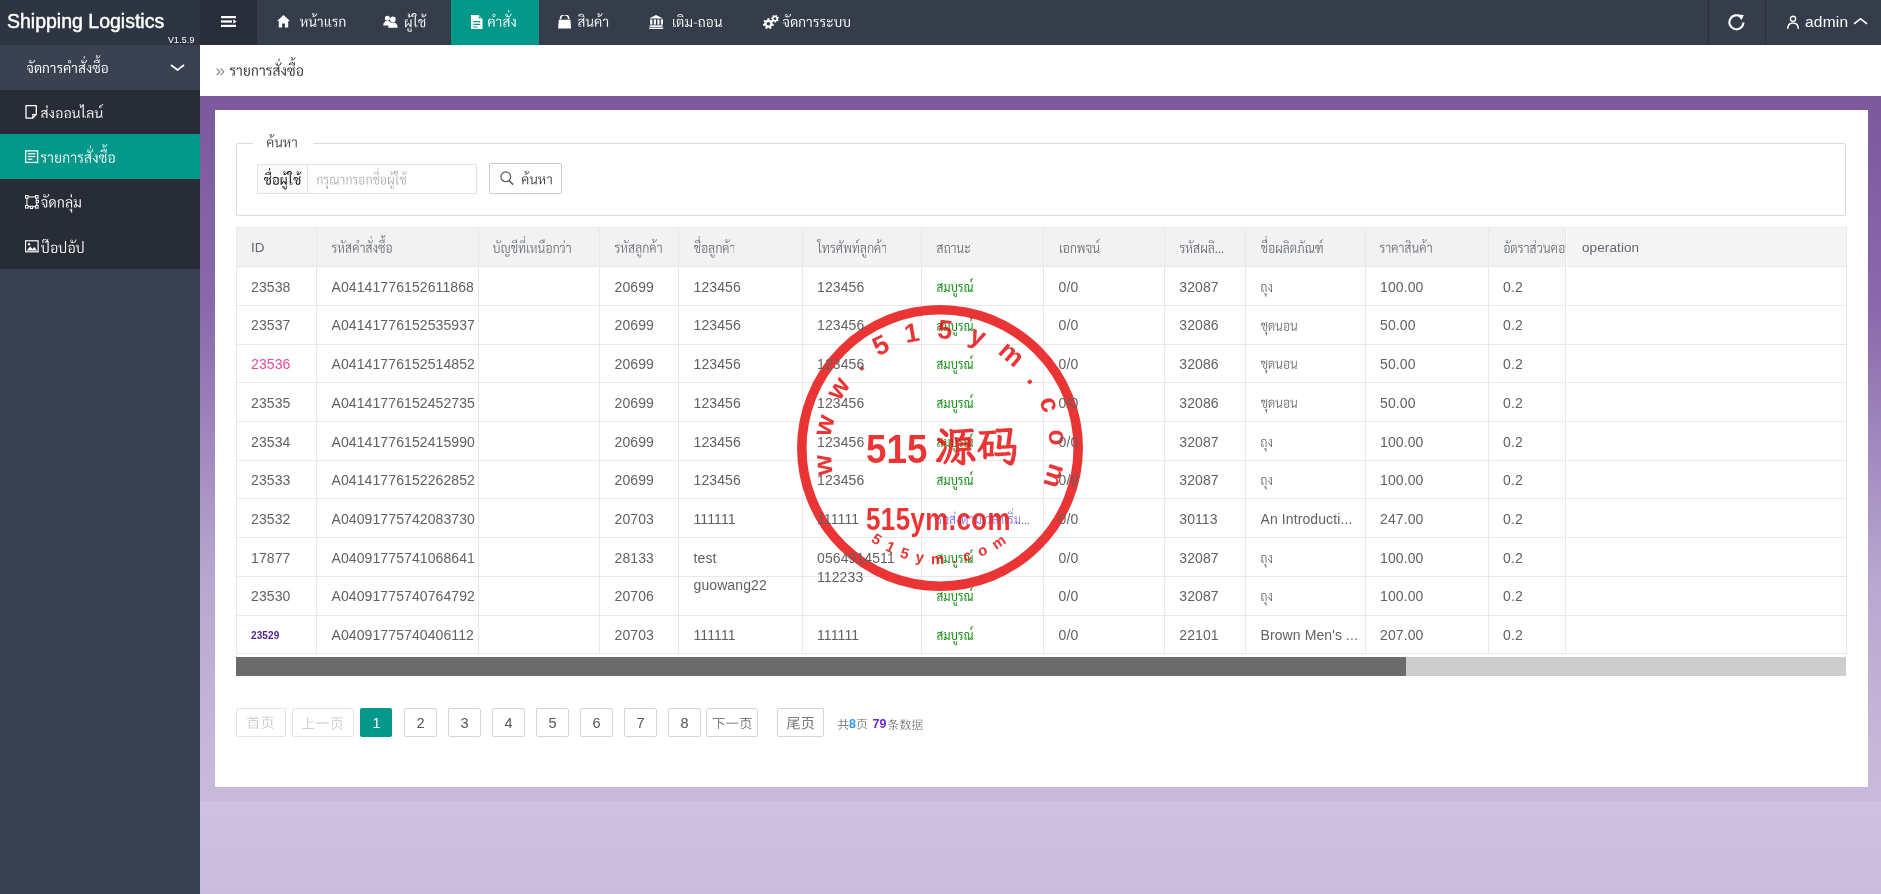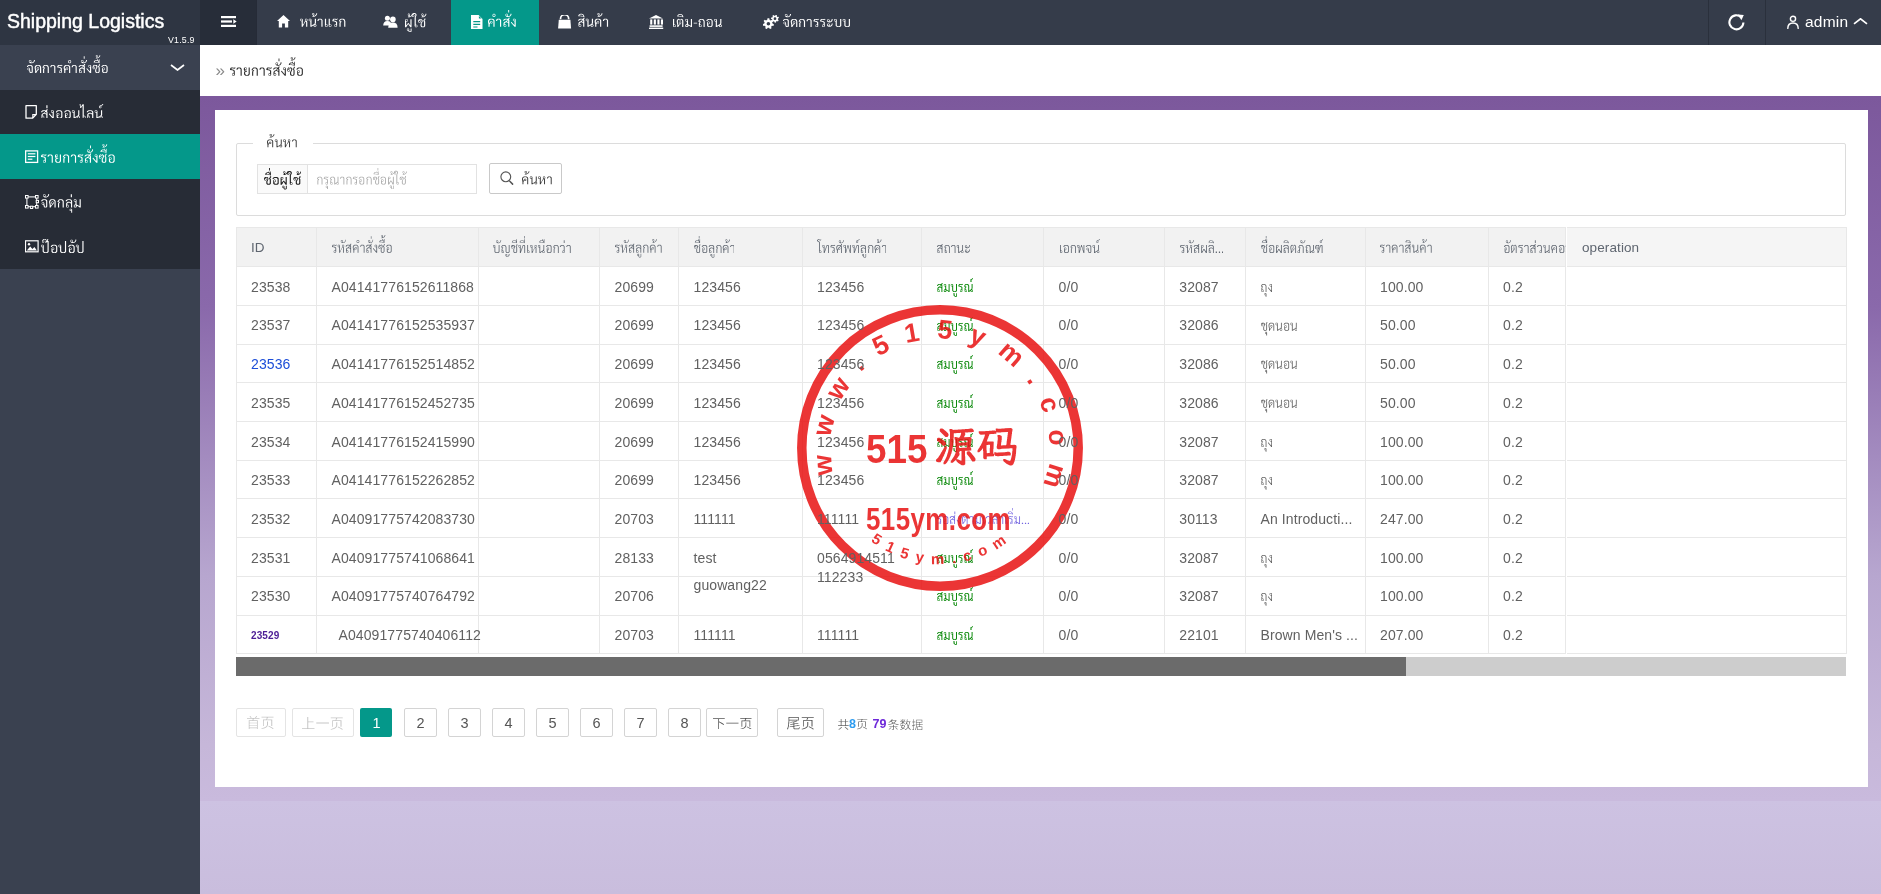--- a/index.html
+++ b/index.html
@@ -253,21 +253,21 @@
 <svg style="position:absolute;left:936.90px;top:316.51px;" width="36.60" height="19.25" viewBox="0.40 -14.25 36.60 19.25">
     <path d="M16.60 1.25L16.40 1.75L16.40 2.50L16.60 3.00L17.00 3.25L17.60 3.25L17.80 3.50L17.80 4.00L18.40 4.75L19.60 4.75L20.40 4.00L20.40 1.00L19.60 1.00L19.60 3.50L19.20 4.00L18.80 4.00L18.40 3.50L18.40 1.75L18.20 1.25L17.80 1.00L17.00 1.00ZM17.20 1.50L17.60 1.50L17.80 1.75L17.80 2.50L17.60 2.75L17.20 2.75L16.80 2.25L16.80 2.00ZM28.00 -7.25L27.60 -6.25L27.60 -5.50L28.40 -5.50L28.60 -5.25L28.60 -5.00L28.00 -4.25L28.00 -1.00L28.60 -0.25L29.80 -0.25L30.20 -0.50L30.40 -1.00L30.40 -2.00L30.00 -2.50L29.20 -2.75L29.00 -3.00L29.00 -4.25L30.00 -5.25L29.60 -5.75L29.20 -5.75L28.60 -6.25L28.60 -6.50L29.20 -7.25L29.60 -7.25L29.80 -7.50L30.60 -7.50L31.60 -6.50L31.60 -0.25L32.60 -0.25L33.80 -1.50L34.20 -0.50L34.60 -0.25L35.80 -0.25L36.40 -1.00L36.40 -2.00L35.60 -2.75L35.80 -3.75L36.00 -4.00L36.00 -8.25L35.00 -8.25L35.00 -3.75L34.20 -2.75L33.40 -2.25L32.80 -1.50L32.60 -1.75L32.60 -6.50L32.00 -7.75L31.20 -8.25L29.20 -8.25L28.40 -7.75ZM35.00 -2.25L35.40 -2.25L35.80 -1.75L35.80 -1.25L35.40 -0.75L35.00 -0.75L34.60 -1.25L34.60 -1.75ZM28.60 -1.50L29.00 -2.25L29.60 -2.25L30.00 -1.75L30.00 -1.25L29.60 -0.75L29.00 -0.75L28.60 -1.25ZM14.40 -8.00L14.20 -7.50L14.20 -6.50L14.60 -6.00L15.40 -5.75L15.60 -5.50L15.60 -1.75L15.80 -1.25L16.80 -0.25L19.20 -0.25L19.40 -0.50L19.80 -0.50L20.40 -1.50L20.40 -8.25L19.40 -8.25L19.40 -1.75L18.60 -1.00L17.40 -1.00L16.60 -1.75L16.60 -7.50L16.00 -8.25L14.80 -8.25ZM15.00 -7.75L15.60 -7.75L16.00 -7.25L15.60 -6.25L15.00 -6.25L14.60 -6.75L14.60 -7.25ZM7.40 -8.00L7.20 -7.50L7.20 -6.50L7.60 -6.00L8.40 -5.75L8.60 -5.50L8.60 -3.25L7.40 -2.50L7.20 -2.00L7.20 -1.00L7.80 -0.25L9.20 -0.25L9.80 -1.00L9.80 -1.50L10.00 -1.75L10.20 -1.50L11.00 -1.25L12.00 -0.25L13.00 -0.25L13.00 -8.25L12.00 -8.25L12.00 -1.75L11.80 -1.50L9.60 -3.00L9.60 -7.50L9.00 -8.25L7.80 -8.25ZM7.80 -1.75L8.20 -2.25L8.80 -2.25L9.20 -1.75L9.20 -1.50L8.80 -1.00L8.20 -1.00L7.80 -1.50ZM8.00 -7.75L8.60 -7.75L9.00 -7.25L9.00 -6.75L8.60 -6.25L8.00 -6.25L7.60 -6.75L7.60 -7.25ZM25.80 -8.50L25.40 -8.00L24.80 -8.00L24.60 -8.25L22.60 -8.25L21.80 -7.00L21.80 -5.75L22.80 -5.75L23.00 -5.50L23.60 -5.50L24.80 -4.75L24.80 -3.00L24.60 -2.75L24.00 -2.75L23.40 -2.00L23.40 -1.00L23.60 -0.50L24.00 -0.25L25.20 -0.25L25.80 -1.00L25.80 -5.00L24.80 -6.00L23.00 -6.50L22.80 -7.00L23.20 -7.50L24.00 -7.50L24.20 -7.25L25.00 -7.25L25.40 -7.00L26.40 -8.00L26.40 -8.25L26.00 -8.25ZM24.20 -2.25L24.80 -2.25L25.00 -2.00L25.20 -1.25L24.80 -0.75L24.20 -0.75L23.80 -1.25L23.80 -1.75ZM6.20 -9.25L5.00 -9.25L5.00 -8.75L4.60 -8.00L4.40 -8.25L2.00 -8.25L1.80 -8.00L1.40 -8.00L0.60 -7.00L0.40 -6.25L1.40 -6.25L1.40 -6.50L2.00 -7.25L2.40 -7.25L2.60 -7.50L3.80 -7.50L4.00 -7.25L4.00 -7.00L3.40 -6.25L3.20 -6.25L2.60 -5.50L2.20 -5.50L1.40 -5.00L0.80 -4.00L0.80 -1.00L1.40 -0.25L2.60 -0.25L3.00 -0.50L3.20 -1.00L3.20 -2.00L2.60 -2.75L2.00 -2.75L1.80 -3.00L1.80 -3.75L2.40 -4.50L2.80 -4.50L3.00 -4.75L4.20 -4.50L4.80 -3.75L4.80 -0.25L5.80 -0.25L5.80 -6.75L5.40 -7.75L5.80 -8.25ZM1.80 -2.25L2.40 -2.25L2.80 -1.75L2.80 -1.25L2.40 -0.75L1.80 -0.75L1.40 -1.25L1.40 -1.75ZM4.60 -6.75L4.80 -6.50L4.80 -5.25L4.40 -5.00L3.60 -5.75ZM36.80 -14.25L36.00 -14.25L35.80 -13.75L33.80 -12.75L33.40 -12.00L33.40 -11.00L34.00 -10.25L34.80 -10.25L35.40 -11.00L35.40 -12.00L35.00 -12.50L36.40 -13.25L36.80 -13.75ZM33.80 -11.75L34.00 -12.00L34.80 -12.00L35.00 -11.75L35.00 -11.25L34.60 -10.75L34.20 -10.75L33.80 -11.25Z" fill="#0c8a0c" fill-rule="evenodd"></path>
   </svg>
 <span style="position:absolute;left:1058.50px;top:315.41px;font-size:14px;line-height:21px;color:#616161;font-weight:400;letter-spacing:0.1px;white-space:pre;">0/0</span>
 <span style="position:absolute;left:1179.25px;top:315.41px;font-size:14px;line-height:21px;color:#616161;font-weight:400;letter-spacing:0.1px;white-space:pre;">32086</span>
 <svg style="position:absolute;left:1260.71px;top:321.76px;" width="36.33" height="13.75" viewBox="0.21 -9.00 36.33 13.75">
     <path d="M4.83 0.75L4.20 1.50L4.20 2.25L4.62 3.00L5.25 3.00L5.46 3.25L5.46 4.50L6.30 4.50L6.30 1.50L5.67 0.75ZM5.04 1.25L5.25 1.25L5.67 2.00L5.25 2.50L4.83 2.50L4.62 2.25L4.62 1.75ZM30.03 -8.25L29.61 -7.50L29.61 -6.50L30.24 -5.75L30.87 -5.75L31.08 -5.50L31.08 -0.25L32.13 -0.25L33.39 -1.50L33.81 -1.50L34.44 -0.25L35.70 -0.25L36.12 -0.50L36.33 -1.00L36.33 -2.00L35.70 -2.75L35.70 -3.25L35.91 -3.50L35.91 -8.25L35.07 -8.25L35.07 -3.75L34.86 -3.25L34.44 -2.75L32.55 -1.75L32.13 -1.25L31.92 -1.50L31.92 -7.50L31.71 -8.00L31.29 -8.25ZM34.86 -2.25L35.49 -2.25L35.91 -1.75L35.91 -1.25L35.49 -0.75L34.86 -0.75L34.44 -1.25L34.44 -1.75ZM30.45 -7.75L31.08 -7.75L31.29 -7.50L31.29 -6.75L30.87 -6.25L30.45 -6.25L30.03 -6.75L30.03 -7.25ZM23.31 -7.50L23.31 -7.25L22.89 -6.75L22.89 -6.25L23.73 -6.25L23.73 -6.50L24.78 -7.50L26.67 -7.50L27.51 -6.50L27.51 -1.75L26.88 -1.00L24.99 -1.00L24.36 -1.75L24.36 -2.75L24.57 -3.00L25.20 -3.00L25.83 -3.75L25.83 -5.00L25.20 -5.75L24.36 -5.75L23.94 -5.50L23.52 -4.75L23.52 -1.50L23.73 -1.00L24.57 -0.25L27.09 -0.25L27.30 -0.50L27.72 -0.50L28.35 -1.50L28.35 -6.75L28.14 -7.25L27.72 -7.75L26.88 -8.25L24.36 -8.25ZM24.57 -5.25L24.99 -5.25L25.41 -4.75L25.41 -4.00L24.99 -3.50L24.57 -3.50L24.15 -4.00L24.15 -4.75ZM15.12 -8.25L14.70 -7.50L14.70 -6.50L15.33 -5.75L15.96 -5.75L16.17 -5.50L16.17 -0.25L17.22 -0.25L18.48 -1.50L18.90 -1.50L19.53 -0.25L20.79 -0.25L21.21 -0.50L21.42 -1.00L21.42 -2.00L20.79 -2.75L20.79 -3.25L21.00 -3.50L21.00 -8.25L20.16 -8.25L20.16 -3.75L19.95 -3.25L19.53 -2.75L17.64 -1.75L17.22 -1.25L17.01 -1.50L17.01 -7.50L16.80 -8.00L16.38 -8.25ZM19.95 -2.25L20.58 -2.25L21.00 -1.75L21.00 -1.25L20.58 -0.75L19.95 -0.75L19.53 -1.25L19.53 -1.75ZM15.54 -7.75L16.17 -7.75L16.38 -7.50L16.38 -6.75L15.96 -6.25L15.54 -6.25L15.12 -6.75L15.12 -7.25ZM8.61 -7.75L8.19 -7.25L7.77 -6.25L7.77 -4.50L7.98 -4.25L7.98 -3.25L8.19 -3.00L8.19 -0.25L9.03 -0.25L9.66 -1.75L11.34 -3.75L11.55 -4.25L11.55 -5.25L11.34 -5.75L10.92 -6.00L10.29 -6.00L9.87 -5.75L9.66 -5.25L9.66 -4.25L10.50 -3.50L9.24 -2.00L9.03 -2.25L9.03 -3.25L8.82 -3.50L8.82 -4.25L8.61 -4.50L8.61 -6.25L9.66 -7.50L11.55 -7.50L11.97 -7.25L12.60 -6.25L12.60 -0.25L13.44 -0.25L13.44 -6.25L13.23 -6.50L13.23 -7.00L12.39 -8.00L11.97 -8.00L11.76 -8.25L9.45 -8.25ZM10.50 -5.50L10.71 -5.50L11.13 -5.00L11.13 -4.50L10.71 -4.00L10.50 -4.00L10.08 -4.50L10.08 -5.00ZM6.51 -9.00L5.88 -9.00L5.67 -8.75L5.67 -8.00L4.83 -7.00L4.83 -6.50L5.46 -5.75L5.46 -1.50L5.04 -1.00L3.78 -1.00L3.36 -1.50L3.36 -4.25L4.20 -6.00L4.20 -7.00L3.99 -7.50L3.15 -8.25L1.26 -8.25L0.84 -8.00L0.21 -7.00L0.21 -5.75L0.42 -5.25L1.05 -4.75L1.89 -4.75L2.52 -5.50L2.52 -6.50L1.89 -7.25L2.10 -7.50L2.73 -7.50L3.36 -6.75L3.36 -5.75L2.52 -4.00L2.52 -1.25L3.36 -0.25L5.46 -0.25L6.30 -1.50L6.30 -5.75L5.67 -6.75L6.51 -8.00ZM1.05 -6.75L1.68 -6.75L2.10 -6.25L2.10 -5.75L1.68 -5.25L1.05 -5.25L0.63 -5.75L0.63 -6.25Z" fill="#616161" fill-rule="evenodd"></path>
   </svg>
 <span style="position:absolute;left:1380.00px;top:315.41px;font-size:14px;line-height:21px;color:#616161;font-weight:400;letter-spacing:0.1px;white-space:pre;">50.00</span>
 <span style="position:absolute;left:1503.00px;top:315.41px;font-size:14px;line-height:21px;color:#616161;font-weight:400;letter-spacing:0.1px;white-space:pre;">0.2</span>
-<span style="position:absolute;left:251.00px;top:354.12px;font-size:14px;line-height:21px;color:#1d4ed8;font-weight:400;letter-spacing:0.1px;white-space:pre;">23536</span>
+<span style="position:absolute;left:251.00px;top:354.12px;font-size:14px;line-height:21px;color:#ec4899;font-weight:400;letter-spacing:0.1px;white-space:pre;">23536</span>
 <span style="position:absolute;left:331.50px;top:354.12px;font-size:14px;line-height:21px;color:#616161;font-weight:400;letter-spacing:0.1px;white-space:pre;">A04141776152514852</span>
 <span style="position:absolute;left:614.50px;top:354.12px;font-size:14px;line-height:21px;color:#616161;font-weight:400;letter-spacing:0.1px;white-space:pre;">20699</span>
 <span style="position:absolute;left:693.50px;top:354.12px;font-size:14px;line-height:21px;color:#616161;font-weight:400;letter-spacing:0.1px;white-space:pre;">123456</span>
 <span style="position:absolute;left:817.00px;top:354.12px;font-size:14px;line-height:21px;color:#616161;font-weight:400;letter-spacing:0.1px;white-space:pre;">123456</span>
 <svg style="position:absolute;left:936.90px;top:355.23px;" width="36.60" height="19.25" viewBox="0.40 -14.25 36.60 19.25">
     <path d="M16.60 1.25L16.40 1.75L16.40 2.50L16.60 3.00L17.00 3.25L17.60 3.25L17.80 3.50L17.80 4.00L18.40 4.75L19.60 4.75L20.40 4.00L20.40 1.00L19.60 1.00L19.60 3.50L19.20 4.00L18.80 4.00L18.40 3.50L18.40 1.75L18.20 1.25L17.80 1.00L17.00 1.00ZM17.20 1.50L17.60 1.50L17.80 1.75L17.80 2.50L17.60 2.75L17.20 2.75L16.80 2.25L16.80 2.00ZM28.00 -7.25L27.60 -6.25L27.60 -5.50L28.40 -5.50L28.60 -5.25L28.60 -5.00L28.00 -4.25L28.00 -1.00L28.60 -0.25L29.80 -0.25L30.20 -0.50L30.40 -1.00L30.40 -2.00L30.00 -2.50L29.20 -2.75L29.00 -3.00L29.00 -4.25L30.00 -5.25L29.60 -5.75L29.20 -5.75L28.60 -6.25L28.60 -6.50L29.20 -7.25L29.60 -7.25L29.80 -7.50L30.60 -7.50L31.60 -6.50L31.60 -0.25L32.60 -0.25L33.80 -1.50L34.20 -0.50L34.60 -0.25L35.80 -0.25L36.40 -1.00L36.40 -2.00L35.60 -2.75L35.80 -3.75L36.00 -4.00L36.00 -8.25L35.00 -8.25L35.00 -3.75L34.20 -2.75L33.40 -2.25L32.80 -1.50L32.60 -1.75L32.60 -6.50L32.00 -7.75L31.20 -8.25L29.20 -8.25L28.40 -7.75ZM35.00 -2.25L35.40 -2.25L35.80 -1.75L35.80 -1.25L35.40 -0.75L35.00 -0.75L34.60 -1.25L34.60 -1.75ZM28.60 -1.50L29.00 -2.25L29.60 -2.25L30.00 -1.75L30.00 -1.25L29.60 -0.75L29.00 -0.75L28.60 -1.25ZM14.40 -8.00L14.20 -7.50L14.20 -6.50L14.60 -6.00L15.40 -5.75L15.60 -5.50L15.60 -1.75L15.80 -1.25L16.80 -0.25L19.20 -0.25L19.40 -0.50L19.80 -0.50L20.40 -1.50L20.40 -8.25L19.40 -8.25L19.40 -1.75L18.60 -1.00L17.40 -1.00L16.60 -1.75L16.60 -7.50L16.00 -8.25L14.80 -8.25ZM15.00 -7.75L15.60 -7.75L16.00 -7.25L15.60 -6.25L15.00 -6.25L14.60 -6.75L14.60 -7.25ZM7.40 -8.00L7.20 -7.50L7.20 -6.50L7.60 -6.00L8.40 -5.75L8.60 -5.50L8.60 -3.25L7.40 -2.50L7.20 -2.00L7.20 -1.00L7.80 -0.25L9.20 -0.25L9.80 -1.00L9.80 -1.50L10.00 -1.75L10.20 -1.50L11.00 -1.25L12.00 -0.25L13.00 -0.25L13.00 -8.25L12.00 -8.25L12.00 -1.75L11.80 -1.50L9.60 -3.00L9.60 -7.50L9.00 -8.25L7.80 -8.25ZM7.80 -1.75L8.20 -2.25L8.80 -2.25L9.20 -1.75L9.20 -1.50L8.80 -1.00L8.20 -1.00L7.80 -1.50ZM8.00 -7.75L8.60 -7.75L9.00 -7.25L9.00 -6.75L8.60 -6.25L8.00 -6.25L7.60 -6.75L7.60 -7.25ZM25.80 -8.50L25.40 -8.00L24.80 -8.00L24.60 -8.25L22.60 -8.25L21.80 -7.00L21.80 -5.75L22.80 -5.75L23.00 -5.50L23.60 -5.50L24.80 -4.75L24.80 -3.00L24.60 -2.75L24.00 -2.75L23.40 -2.00L23.40 -1.00L23.60 -0.50L24.00 -0.25L25.20 -0.25L25.80 -1.00L25.80 -5.00L24.80 -6.00L23.00 -6.50L22.80 -7.00L23.20 -7.50L24.00 -7.50L24.20 -7.25L25.00 -7.25L25.40 -7.00L26.40 -8.00L26.40 -8.25L26.00 -8.25ZM24.20 -2.25L24.80 -2.25L25.00 -2.00L25.20 -1.25L24.80 -0.75L24.20 -0.75L23.80 -1.25L23.80 -1.75ZM6.20 -9.25L5.00 -9.25L5.00 -8.75L4.60 -8.00L4.40 -8.25L2.00 -8.25L1.80 -8.00L1.40 -8.00L0.60 -7.00L0.40 -6.25L1.40 -6.25L1.40 -6.50L2.00 -7.25L2.40 -7.25L2.60 -7.50L3.80 -7.50L4.00 -7.25L4.00 -7.00L3.40 -6.25L3.20 -6.25L2.60 -5.50L2.20 -5.50L1.40 -5.00L0.80 -4.00L0.80 -1.00L1.40 -0.25L2.60 -0.25L3.00 -0.50L3.20 -1.00L3.20 -2.00L2.60 -2.75L2.00 -2.75L1.80 -3.00L1.80 -3.75L2.40 -4.50L2.80 -4.50L3.00 -4.75L4.20 -4.50L4.80 -3.75L4.80 -0.25L5.80 -0.25L5.80 -6.75L5.40 -7.75L5.80 -8.25ZM1.80 -2.25L2.40 -2.25L2.80 -1.75L2.80 -1.25L2.40 -0.75L1.80 -0.75L1.40 -1.25L1.40 -1.75ZM4.60 -6.75L4.80 -6.50L4.80 -5.25L4.40 -5.00L3.60 -5.75ZM36.80 -14.25L36.00 -14.25L35.80 -13.75L33.80 -12.75L33.40 -12.00L33.40 -11.00L34.00 -10.25L34.80 -10.25L35.40 -11.00L35.40 -12.00L35.00 -12.50L36.40 -13.25L36.80 -13.75ZM33.80 -11.75L34.00 -12.00L34.80 -12.00L35.00 -11.75L35.00 -11.25L34.60 -10.75L34.20 -10.75L33.80 -11.25Z" fill="#0c8a0c" fill-rule="evenodd"></path>
   </svg>
 <span style="position:absolute;left:1058.50px;top:354.12px;font-size:14px;line-height:21px;color:#616161;font-weight:400;letter-spacing:0.1px;white-space:pre;">0/0</span>
 <span style="position:absolute;left:1179.25px;top:354.12px;font-size:14px;line-height:21px;color:#616161;font-weight:400;letter-spacing:0.1px;white-space:pre;">32086</span>
 <svg style="position:absolute;left:1260.71px;top:360.48px;" width="36.33" height="13.75" viewBox="0.21 -9.00 36.33 13.75">
@@ -326,21 +326,21 @@
 <span style="position:absolute;left:693.50px;top:508.96px;font-size:14px;line-height:21px;color:#616161;font-weight:400;letter-spacing:0.1px;white-space:pre;">111111</span>
 <span style="position:absolute;left:817.00px;top:508.96px;font-size:14px;line-height:21px;color:#616161;font-weight:400;letter-spacing:0.1px;white-space:pre;">111111</span>
 <svg style="position:absolute;left:936.91px;top:507.81px;" width="92.25" height="16.50" viewBox="0.41 -16.50 92.25 16.50">
     <path d="M91.43 -1.75L91.22 -1.50L91.22 -0.50L91.43 -0.25L92.25 -0.25L92.45 -0.50L92.45 -1.50L92.25 -1.75ZM88.56 -1.75L88.35 -1.50L88.35 -0.50L88.56 -0.25L89.38 -0.25L89.58 -0.50L89.58 -1.50L89.38 -1.75ZM85.48 -1.75L85.28 -1.50L85.28 -0.50L85.48 -0.25L86.30 -0.25L86.51 -0.50L86.51 -1.50L86.30 -1.75ZM78.10 -8.25L77.69 -7.50L77.69 -6.50L78.31 -5.75L78.92 -5.75L79.13 -5.50L79.13 -3.25L78.92 -3.00L78.52 -3.00L77.90 -2.25L77.90 -1.00L78.10 -0.50L78.52 -0.25L79.54 -0.25L79.95 -0.50L80.16 -1.50L80.56 -1.75L82.61 -0.25L83.43 -0.25L83.43 -8.25L82.61 -8.25L82.61 -1.50L82.41 -1.25L82.00 -1.75L80.77 -2.50L80.36 -2.50L79.95 -3.00L79.95 -7.50L79.74 -8.00L79.33 -8.25ZM78.72 -2.25L79.13 -2.25L79.54 -1.75L79.54 -1.25L79.13 -0.75L78.72 -0.75L78.31 -1.25L78.31 -1.75ZM78.52 -7.75L79.13 -7.75L79.33 -7.50L79.33 -6.75L78.92 -6.25L78.52 -6.25L78.10 -6.75L78.10 -7.25ZM68.67 -8.25L68.67 -1.00L68.88 -0.50L69.29 -0.25L70.52 -0.25L70.93 -1.00L70.93 -2.00L70.31 -2.75L69.70 -2.75L69.49 -3.00L69.49 -8.25ZM69.70 -2.25L70.11 -2.25L70.52 -1.75L70.52 -1.25L70.11 -0.75L69.49 -0.75L69.29 -1.00L69.29 -1.75ZM63.14 -8.00L62.52 -7.25L62.32 -6.25L63.14 -6.25L63.34 -7.00L63.75 -7.50L65.19 -7.50L65.80 -6.75L65.80 -0.25L66.62 -0.25L66.62 -6.75L66.21 -7.75L66.01 -7.75L65.60 -8.25L63.55 -8.25ZM56.17 -7.75L55.76 -7.25L55.55 -6.25L56.17 -6.25L57.19 -7.50L59.24 -7.50L60.06 -6.50L60.06 -5.25L59.86 -5.00L59.45 -5.50L59.04 -5.50L58.83 -5.75L57.60 -5.75L57.40 -5.50L56.58 -5.25L56.17 -4.75L55.96 -4.25L55.96 -1.00L56.17 -0.50L56.58 -0.25L57.81 -0.25L58.22 -1.00L58.22 -2.00L57.60 -2.75L56.99 -2.75L56.78 -3.00L56.78 -4.00L57.81 -5.00L58.83 -5.00L59.04 -4.75L59.45 -4.75L60.06 -4.00L60.06 -0.25L60.88 -0.25L60.88 -6.75L60.68 -7.25L60.27 -7.75L59.45 -8.25L56.99 -8.25ZM56.99 -2.25L57.40 -2.25L57.81 -1.75L57.81 -1.25L57.40 -0.75L56.78 -0.75L56.58 -1.00L56.58 -1.75ZM50.63 -8.25L49.61 -7.50L49.20 -6.25L50.02 -6.25L50.84 -7.50L52.27 -7.50L52.89 -7.00L53.09 -6.50L53.09 -3.00L52.89 -2.75L52.27 -2.75L51.66 -2.00L51.66 -1.00L52.07 -0.25L53.30 -0.25L53.71 -0.50L53.91 -1.00L53.91 -6.75L53.71 -7.25L52.68 -8.25ZM52.48 -2.25L52.89 -2.25L53.30 -1.75L53.30 -1.00L53.09 -0.75L52.48 -0.75L52.07 -1.25L52.07 -1.75ZM46.33 -8.25L46.33 -1.00L46.53 -0.50L46.95 -0.25L48.17 -0.25L48.58 -1.00L48.58 -2.00L47.97 -2.75L47.35 -2.75L47.15 -3.00L47.15 -8.25ZM47.35 -2.25L47.77 -2.25L48.17 -1.75L48.17 -1.25L47.77 -0.75L47.15 -0.75L46.95 -1.00L46.95 -1.75ZM38.74 -8.25L38.34 -7.50L38.34 -6.50L38.95 -5.75L39.56 -5.75L39.77 -5.50L39.77 -3.25L39.56 -3.00L39.16 -3.00L38.54 -2.25L38.54 -1.00L38.74 -0.50L39.16 -0.25L40.18 -0.25L40.59 -0.50L40.79 -1.50L41.20 -1.75L43.25 -0.25L44.07 -0.25L44.07 -8.25L43.25 -8.25L43.25 -1.50L43.05 -1.25L42.64 -1.75L41.41 -2.50L41.00 -2.50L40.59 -3.00L40.59 -7.50L40.38 -8.00L39.97 -8.25ZM39.36 -2.25L39.77 -2.25L40.18 -1.75L40.18 -1.25L39.77 -0.75L39.36 -0.75L38.95 -1.25L38.95 -1.75ZM39.16 -7.75L39.77 -7.75L39.97 -7.50L39.97 -6.75L39.56 -6.25L39.16 -6.25L38.74 -6.75L38.74 -7.25ZM33.41 -8.00L32.80 -7.25L32.59 -6.25L33.41 -6.25L33.62 -7.00L34.03 -7.50L35.46 -7.50L36.08 -6.75L36.08 -0.25L36.90 -0.25L36.90 -6.75L36.49 -7.75L36.28 -7.75L35.88 -8.25L33.82 -8.25ZM22.34 -8.25L21.93 -8.00L21.73 -7.50L21.73 -6.50L22.14 -6.00L22.55 -5.75L23.16 -5.75L23.37 -5.50L23.37 -2.00L23.16 -1.75L20.50 -5.00L20.09 -4.50L20.09 -4.25L23.37 -0.25L24.19 -0.25L24.19 -7.50L23.57 -8.25ZM22.55 -7.75L23.16 -7.75L23.57 -7.25L23.57 -6.75L23.16 -6.25L22.55 -6.25L22.14 -6.75L22.14 -7.25ZM6.76 -7.50L6.76 -7.25L6.35 -6.75L6.35 -6.25L7.17 -6.25L7.17 -6.50L8.20 -7.50L10.04 -7.50L10.87 -6.50L10.87 -1.75L10.25 -1.00L8.40 -1.00L7.79 -1.75L7.79 -2.75L7.99 -3.00L8.61 -3.00L9.22 -3.75L9.22 -5.00L8.61 -5.75L7.79 -5.75L7.38 -5.50L6.97 -4.75L6.97 -1.50L7.17 -1.00L7.99 -0.25L10.46 -0.25L10.66 -0.50L11.07 -0.50L11.68 -1.50L11.68 -6.75L11.48 -7.25L11.07 -7.75L10.25 -8.25L7.79 -8.25ZM7.99 -5.25L8.40 -5.25L8.81 -4.75L8.81 -4.00L8.40 -3.50L7.99 -3.50L7.58 -4.00L7.58 -4.75ZM75.85 -8.50L75.44 -8.00L74.82 -8.00L74.62 -8.25L72.57 -8.25L71.95 -7.50L71.95 -7.00L71.75 -6.75L71.75 -6.00L73.59 -5.75L73.80 -5.50L74.62 -5.25L75.03 -4.75L75.03 -3.00L74.82 -2.75L74.21 -2.75L73.39 -2.00L73.39 -1.00L73.59 -0.50L74.00 -0.25L75.23 -0.25L75.85 -1.00L75.85 -5.00L75.64 -5.50L74.41 -6.25L72.77 -6.50L72.57 -7.00L72.98 -7.50L74.62 -7.50L74.82 -7.25L75.85 -7.25L76.46 -8.25L76.05 -8.25ZM74.21 -2.25L74.82 -2.25L75.23 -1.75L75.23 -1.25L74.82 -0.75L74.21 -0.75L73.80 -1.25L73.80 -1.75ZM26.44 -8.25L25.83 -7.50L25.42 -6.50L25.42 -4.50L25.62 -4.25L25.62 -3.25L25.83 -3.00L25.83 -0.25L26.65 -0.25L26.85 -0.50L26.85 -1.00L29.11 -3.75L29.31 -4.25L29.31 -5.00L28.70 -5.75L27.88 -5.75L27.26 -5.00L27.26 -4.25L27.47 -3.75L27.67 -3.75L28.08 -3.25L26.85 -2.00L26.65 -2.25L26.65 -3.25L26.44 -3.50L26.44 -4.25L26.24 -4.50L26.24 -6.50L27.06 -7.75L28.08 -6.75L28.49 -6.75L29.52 -7.75L29.93 -7.25L30.13 -6.75L30.13 -0.25L30.95 -0.25L30.95 -6.75L30.54 -7.75L29.72 -8.50L29.31 -8.50L28.49 -7.50L28.08 -7.50L27.26 -8.50ZM28.08 -5.25L28.49 -5.25L28.90 -4.75L28.90 -4.25L28.49 -3.75L28.08 -3.75L27.67 -4.25L27.67 -4.75ZM4.51 -8.50L4.10 -8.00L3.48 -8.00L3.28 -8.25L1.23 -8.25L0.61 -7.50L0.61 -7.00L0.41 -6.75L0.41 -6.00L2.25 -5.75L2.46 -5.50L3.28 -5.25L3.69 -4.75L3.69 -3.00L3.48 -2.75L2.87 -2.75L2.05 -2.00L2.05 -1.00L2.25 -0.50L2.67 -0.25L3.89 -0.25L4.51 -1.00L4.51 -5.00L4.30 -5.50L3.07 -6.25L1.43 -6.50L1.23 -7.00L1.64 -7.50L3.28 -7.50L3.48 -7.25L4.51 -7.25L5.12 -8.25L4.71 -8.25ZM2.87 -2.25L3.48 -2.25L3.89 -1.75L3.89 -1.25L3.48 -0.75L2.87 -0.75L2.46 -1.25L2.46 -1.75ZM18.65 -9.25L17.83 -9.25L17.63 -8.50L17.22 -8.00L17.02 -8.25L14.55 -8.25L13.73 -7.75L13.32 -7.25L13.12 -6.25L13.94 -6.25L13.94 -6.50L14.76 -7.50L16.61 -7.50L16.81 -7.25L15.58 -5.75L14.76 -5.25L14.35 -5.25L13.73 -4.50L13.53 -4.00L13.53 -1.00L13.73 -0.50L14.14 -0.25L15.37 -0.25L15.78 -1.00L15.78 -2.00L15.17 -2.75L14.55 -2.75L14.35 -3.00L14.35 -3.75L14.55 -4.25L15.17 -4.75L16.81 -4.75L17.63 -3.75L17.63 -0.25L18.45 -0.25L18.45 -6.75L18.04 -7.75L18.45 -8.25ZM14.55 -2.25L14.96 -2.25L15.37 -1.75L15.37 -1.25L14.96 -0.75L14.35 -0.75L14.14 -1.00L14.14 -1.75ZM17.22 -6.75L17.63 -6.50L17.63 -5.25L17.43 -5.00L16.20 -5.75ZM71.13 -11.25L71.13 -10.75L73.59 -10.75L73.80 -10.50L75.03 -10.50L75.23 -10.25L76.26 -10.00L76.26 -10.75L75.85 -11.75L75.23 -12.50L74.41 -12.75L74.21 -13.00L72.77 -13.00L72.57 -12.75L72.16 -12.75ZM71.95 -11.50L72.98 -12.50L74.21 -12.50L74.62 -12.25L75.44 -11.25L75.44 -11.00L75.03 -10.75L74.82 -11.00L72.16 -11.25ZM17.83 -13.00L17.83 -10.25L18.65 -10.25L18.65 -13.00ZM75.64 -16.50L75.64 -14.00L76.26 -14.00L76.26 -16.50Z" fill="#7264e0" fill-rule="evenodd"></path>
   </svg>
 <span style="position:absolute;left:1058.50px;top:508.96px;font-size:14px;line-height:21px;color:#616161;font-weight:400;letter-spacing:0.1px;white-space:pre;">0/0</span>
 <span style="position:absolute;left:1179.25px;top:508.96px;font-size:14px;line-height:21px;color:#616161;font-weight:400;letter-spacing:0.1px;white-space:pre;">30113</span>
 <span style="position:absolute;left:1260.50px;top:508.96px;font-size:14px;line-height:21px;color:#616161;font-weight:400;letter-spacing:0.1px;white-space:pre;">An Introducti...</span>
 <span style="position:absolute;left:1380.00px;top:508.96px;font-size:14px;line-height:21px;color:#616161;font-weight:400;letter-spacing:0.1px;white-space:pre;">247.00</span>
 <span style="position:absolute;left:1503.00px;top:508.96px;font-size:14px;line-height:21px;color:#616161;font-weight:400;letter-spacing:0.1px;white-space:pre;">0.2</span>
-<span style="position:absolute;left:251.00px;top:547.67px;font-size:14px;line-height:21px;color:#616161;font-weight:400;letter-spacing:0.1px;white-space:pre;">23531</span>
+<span style="position:absolute;left:251.00px;top:547.67px;font-size:14px;line-height:21px;color:#616161;font-weight:400;letter-spacing:0.1px;white-space:pre;">17877</span>
 <span style="position:absolute;left:331.50px;top:547.67px;font-size:14px;line-height:21px;color:#616161;font-weight:400;letter-spacing:0.1px;white-space:pre;">A04091775741068641</span>
 <span style="position:absolute;left:614.50px;top:547.67px;font-size:14px;line-height:21px;color:#616161;font-weight:400;letter-spacing:0.1px;white-space:pre;">28133</span>
 <span style="position:absolute;left:693.50px;top:547.67px;font-size:14px;line-height:21px;color:#616161;font-weight:400;letter-spacing:0.1px;white-space:pre;">test</span>
 <span style="position:absolute;left:817.00px;top:547.67px;font-size:14px;line-height:21px;color:#616161;font-weight:400;letter-spacing:0.1px;white-space:pre;">0564914511</span>
 <svg style="position:absolute;left:936.90px;top:548.78px;" width="36.60" height="19.25" viewBox="0.40 -14.25 36.60 19.25">
     <path d="M16.60 1.25L16.40 1.75L16.40 2.50L16.60 3.00L17.00 3.25L17.60 3.25L17.80 3.50L17.80 4.00L18.40 4.75L19.60 4.75L20.40 4.00L20.40 1.00L19.60 1.00L19.60 3.50L19.20 4.00L18.80 4.00L18.40 3.50L18.40 1.75L18.20 1.25L17.80 1.00L17.00 1.00ZM17.20 1.50L17.60 1.50L17.80 1.75L17.80 2.50L17.60 2.75L17.20 2.75L16.80 2.25L16.80 2.00ZM28.00 -7.25L27.60 -6.25L27.60 -5.50L28.40 -5.50L28.60 -5.25L28.60 -5.00L28.00 -4.25L28.00 -1.00L28.60 -0.25L29.80 -0.25L30.20 -0.50L30.40 -1.00L30.40 -2.00L30.00 -2.50L29.20 -2.75L29.00 -3.00L29.00 -4.25L30.00 -5.25L29.60 -5.75L29.20 -5.75L28.60 -6.25L28.60 -6.50L29.20 -7.25L29.60 -7.25L29.80 -7.50L30.60 -7.50L31.60 -6.50L31.60 -0.25L32.60 -0.25L33.80 -1.50L34.20 -0.50L34.60 -0.25L35.80 -0.25L36.40 -1.00L36.40 -2.00L35.60 -2.75L35.80 -3.75L36.00 -4.00L36.00 -8.25L35.00 -8.25L35.00 -3.75L34.20 -2.75L33.40 -2.25L32.80 -1.50L32.60 -1.75L32.60 -6.50L32.00 -7.75L31.20 -8.25L29.20 -8.25L28.40 -7.75ZM35.00 -2.25L35.40 -2.25L35.80 -1.75L35.80 -1.25L35.40 -0.75L35.00 -0.75L34.60 -1.25L34.60 -1.75ZM28.60 -1.50L29.00 -2.25L29.60 -2.25L30.00 -1.75L30.00 -1.25L29.60 -0.75L29.00 -0.75L28.60 -1.25ZM14.40 -8.00L14.20 -7.50L14.20 -6.50L14.60 -6.00L15.40 -5.75L15.60 -5.50L15.60 -1.75L15.80 -1.25L16.80 -0.25L19.20 -0.25L19.40 -0.50L19.80 -0.50L20.40 -1.50L20.40 -8.25L19.40 -8.25L19.40 -1.75L18.60 -1.00L17.40 -1.00L16.60 -1.75L16.60 -7.50L16.00 -8.25L14.80 -8.25ZM15.00 -7.75L15.60 -7.75L16.00 -7.25L15.60 -6.25L15.00 -6.25L14.60 -6.75L14.60 -7.25ZM7.40 -8.00L7.20 -7.50L7.20 -6.50L7.60 -6.00L8.40 -5.75L8.60 -5.50L8.60 -3.25L7.40 -2.50L7.20 -2.00L7.20 -1.00L7.80 -0.25L9.20 -0.25L9.80 -1.00L9.80 -1.50L10.00 -1.75L10.20 -1.50L11.00 -1.25L12.00 -0.25L13.00 -0.25L13.00 -8.25L12.00 -8.25L12.00 -1.75L11.80 -1.50L9.60 -3.00L9.60 -7.50L9.00 -8.25L7.80 -8.25ZM7.80 -1.75L8.20 -2.25L8.80 -2.25L9.20 -1.75L9.20 -1.50L8.80 -1.00L8.20 -1.00L7.80 -1.50ZM8.00 -7.75L8.60 -7.75L9.00 -7.25L9.00 -6.75L8.60 -6.25L8.00 -6.25L7.60 -6.75L7.60 -7.25ZM25.80 -8.50L25.40 -8.00L24.80 -8.00L24.60 -8.25L22.60 -8.25L21.80 -7.00L21.80 -5.75L22.80 -5.75L23.00 -5.50L23.60 -5.50L24.80 -4.75L24.80 -3.00L24.60 -2.75L24.00 -2.75L23.40 -2.00L23.40 -1.00L23.60 -0.50L24.00 -0.25L25.20 -0.25L25.80 -1.00L25.80 -5.00L24.80 -6.00L23.00 -6.50L22.80 -7.00L23.20 -7.50L24.00 -7.50L24.20 -7.25L25.00 -7.25L25.40 -7.00L26.40 -8.00L26.40 -8.25L26.00 -8.25ZM24.20 -2.25L24.80 -2.25L25.00 -2.00L25.20 -1.25L24.80 -0.75L24.20 -0.75L23.80 -1.25L23.80 -1.75ZM6.20 -9.25L5.00 -9.25L5.00 -8.75L4.60 -8.00L4.40 -8.25L2.00 -8.25L1.80 -8.00L1.40 -8.00L0.60 -7.00L0.40 -6.25L1.40 -6.25L1.40 -6.50L2.00 -7.25L2.40 -7.25L2.60 -7.50L3.80 -7.50L4.00 -7.25L4.00 -7.00L3.40 -6.25L3.20 -6.25L2.60 -5.50L2.20 -5.50L1.40 -5.00L0.80 -4.00L0.80 -1.00L1.40 -0.25L2.60 -0.25L3.00 -0.50L3.20 -1.00L3.20 -2.00L2.60 -2.75L2.00 -2.75L1.80 -3.00L1.80 -3.75L2.40 -4.50L2.80 -4.50L3.00 -4.75L4.20 -4.50L4.80 -3.75L4.80 -0.25L5.80 -0.25L5.80 -6.75L5.40 -7.75L5.80 -8.25ZM1.80 -2.25L2.40 -2.25L2.80 -1.75L2.80 -1.25L2.40 -0.75L1.80 -0.75L1.40 -1.25L1.40 -1.75ZM4.60 -6.75L4.80 -6.50L4.80 -5.25L4.40 -5.00L3.60 -5.75ZM36.80 -14.25L36.00 -14.25L35.80 -13.75L33.80 -12.75L33.40 -12.00L33.40 -11.00L34.00 -10.25L34.80 -10.25L35.40 -11.00L35.40 -12.00L35.00 -12.50L36.40 -13.25L36.80 -13.75ZM33.80 -11.75L34.00 -12.00L34.80 -12.00L35.00 -11.75L35.00 -11.25L34.60 -10.75L34.20 -10.75L33.80 -11.25Z" fill="#0c8a0c" fill-rule="evenodd"></path>
   </svg>
 <span style="position:absolute;left:1058.50px;top:547.67px;font-size:14px;line-height:21px;color:#616161;font-weight:400;letter-spacing:0.1px;white-space:pre;">0/0</span>
 <span style="position:absolute;left:1179.25px;top:547.67px;font-size:14px;line-height:21px;color:#616161;font-weight:400;letter-spacing:0.1px;white-space:pre;">32087</span>
 <svg style="position:absolute;left:1261.13px;top:554.78px;" width="11.34" height="13.00" viewBox="0.63 -8.25 11.34 13.00">
@@ -357,21 +357,21 @@
     <path d="M16.60 1.25L16.40 1.75L16.40 2.50L16.60 3.00L17.00 3.25L17.60 3.25L17.80 3.50L17.80 4.00L18.40 4.75L19.60 4.75L20.40 4.00L20.40 1.00L19.60 1.00L19.60 3.50L19.20 4.00L18.80 4.00L18.40 3.50L18.40 1.75L18.20 1.25L17.80 1.00L17.00 1.00ZM17.20 1.50L17.60 1.50L17.80 1.75L17.80 2.50L17.60 2.75L17.20 2.75L16.80 2.25L16.80 2.00ZM28.00 -7.25L27.60 -6.25L27.60 -5.50L28.40 -5.50L28.60 -5.25L28.60 -5.00L28.00 -4.25L28.00 -1.00L28.60 -0.25L29.80 -0.25L30.20 -0.50L30.40 -1.00L30.40 -2.00L30.00 -2.50L29.20 -2.75L29.00 -3.00L29.00 -4.25L30.00 -5.25L29.60 -5.75L29.20 -5.75L28.60 -6.25L28.60 -6.50L29.20 -7.25L29.60 -7.25L29.80 -7.50L30.60 -7.50L31.60 -6.50L31.60 -0.25L32.60 -0.25L33.80 -1.50L34.20 -0.50L34.60 -0.25L35.80 -0.25L36.40 -1.00L36.40 -2.00L35.60 -2.75L35.80 -3.75L36.00 -4.00L36.00 -8.25L35.00 -8.25L35.00 -3.75L34.20 -2.75L33.40 -2.25L32.80 -1.50L32.60 -1.75L32.60 -6.50L32.00 -7.75L31.20 -8.25L29.20 -8.25L28.40 -7.75ZM35.00 -2.25L35.40 -2.25L35.80 -1.75L35.80 -1.25L35.40 -0.75L35.00 -0.75L34.60 -1.25L34.60 -1.75ZM28.60 -1.50L29.00 -2.25L29.60 -2.25L30.00 -1.75L30.00 -1.25L29.60 -0.75L29.00 -0.75L28.60 -1.25ZM14.40 -8.00L14.20 -7.50L14.20 -6.50L14.60 -6.00L15.40 -5.75L15.60 -5.50L15.60 -1.75L15.80 -1.25L16.80 -0.25L19.20 -0.25L19.40 -0.50L19.80 -0.50L20.40 -1.50L20.40 -8.25L19.40 -8.25L19.40 -1.75L18.60 -1.00L17.40 -1.00L16.60 -1.75L16.60 -7.50L16.00 -8.25L14.80 -8.25ZM15.00 -7.75L15.60 -7.75L16.00 -7.25L15.60 -6.25L15.00 -6.25L14.60 -6.75L14.60 -7.25ZM7.40 -8.00L7.20 -7.50L7.20 -6.50L7.60 -6.00L8.40 -5.75L8.60 -5.50L8.60 -3.25L7.40 -2.50L7.20 -2.00L7.20 -1.00L7.80 -0.25L9.20 -0.25L9.80 -1.00L9.80 -1.50L10.00 -1.75L10.20 -1.50L11.00 -1.25L12.00 -0.25L13.00 -0.25L13.00 -8.25L12.00 -8.25L12.00 -1.75L11.80 -1.50L9.60 -3.00L9.60 -7.50L9.00 -8.25L7.80 -8.25ZM7.80 -1.75L8.20 -2.25L8.80 -2.25L9.20 -1.75L9.20 -1.50L8.80 -1.00L8.20 -1.00L7.80 -1.50ZM8.00 -7.75L8.60 -7.75L9.00 -7.25L9.00 -6.75L8.60 -6.25L8.00 -6.25L7.60 -6.75L7.60 -7.25ZM25.80 -8.50L25.40 -8.00L24.80 -8.00L24.60 -8.25L22.60 -8.25L21.80 -7.00L21.80 -5.75L22.80 -5.75L23.00 -5.50L23.60 -5.50L24.80 -4.75L24.80 -3.00L24.60 -2.75L24.00 -2.75L23.40 -2.00L23.40 -1.00L23.60 -0.50L24.00 -0.25L25.20 -0.25L25.80 -1.00L25.80 -5.00L24.80 -6.00L23.00 -6.50L22.80 -7.00L23.20 -7.50L24.00 -7.50L24.20 -7.25L25.00 -7.25L25.40 -7.00L26.40 -8.00L26.40 -8.25L26.00 -8.25ZM24.20 -2.25L24.80 -2.25L25.00 -2.00L25.20 -1.25L24.80 -0.75L24.20 -0.75L23.80 -1.25L23.80 -1.75ZM6.20 -9.25L5.00 -9.25L5.00 -8.75L4.60 -8.00L4.40 -8.25L2.00 -8.25L1.80 -8.00L1.40 -8.00L0.60 -7.00L0.40 -6.25L1.40 -6.25L1.40 -6.50L2.00 -7.25L2.40 -7.25L2.60 -7.50L3.80 -7.50L4.00 -7.25L4.00 -7.00L3.40 -6.25L3.20 -6.25L2.60 -5.50L2.20 -5.50L1.40 -5.00L0.80 -4.00L0.80 -1.00L1.40 -0.25L2.60 -0.25L3.00 -0.50L3.20 -1.00L3.20 -2.00L2.60 -2.75L2.00 -2.75L1.80 -3.00L1.80 -3.75L2.40 -4.50L2.80 -4.50L3.00 -4.75L4.20 -4.50L4.80 -3.75L4.80 -0.25L5.80 -0.25L5.80 -6.75L5.40 -7.75L5.80 -8.25ZM1.80 -2.25L2.40 -2.25L2.80 -1.75L2.80 -1.25L2.40 -0.75L1.80 -0.75L1.40 -1.25L1.40 -1.75ZM4.60 -6.75L4.80 -6.50L4.80 -5.25L4.40 -5.00L3.60 -5.75ZM36.80 -14.25L36.00 -14.25L35.80 -13.75L33.80 -12.75L33.40 -12.00L33.40 -11.00L34.00 -10.25L34.80 -10.25L35.40 -11.00L35.40 -12.00L35.00 -12.50L36.40 -13.25L36.80 -13.75ZM33.80 -11.75L34.00 -12.00L34.80 -12.00L35.00 -11.75L35.00 -11.25L34.60 -10.75L34.20 -10.75L33.80 -11.25Z" fill="#0c8a0c" fill-rule="evenodd"></path>
   </svg>
 <span style="position:absolute;left:1058.50px;top:586.38px;font-size:14px;line-height:21px;color:#616161;font-weight:400;letter-spacing:0.1px;white-space:pre;">0/0</span>
 <span style="position:absolute;left:1179.25px;top:586.38px;font-size:14px;line-height:21px;color:#616161;font-weight:400;letter-spacing:0.1px;white-space:pre;">32087</span>
 <svg style="position:absolute;left:1261.13px;top:593.49px;" width="11.34" height="13.00" viewBox="0.63 -8.25 11.34 13.00">
     <path d="M4.62 0.75L3.99 1.50L3.99 2.25L4.41 3.00L5.04 3.00L5.25 3.25L5.25 4.50L6.09 4.50L6.09 1.50L5.46 0.75ZM4.83 1.25L5.04 1.25L5.46 2.00L5.04 2.50L4.62 2.50L4.41 2.25L4.41 1.75ZM9.87 -8.25L9.45 -8.00L9.24 -7.50L9.24 -6.50L9.66 -6.00L10.08 -5.75L10.71 -5.75L10.92 -5.50L10.92 -2.00L10.71 -1.75L7.98 -5.00L7.56 -4.50L7.56 -4.25L10.92 -0.25L11.76 -0.25L11.76 -7.50L11.13 -8.25ZM10.08 -7.75L10.71 -7.75L11.13 -7.25L11.13 -6.75L10.71 -6.25L10.08 -6.25L9.66 -6.75L9.66 -7.25ZM1.47 -7.75L1.05 -7.25L0.63 -6.25L0.63 -5.75L1.05 -5.75L1.89 -5.25L1.47 -5.00L1.05 -4.25L1.05 -1.00L1.26 -0.50L1.68 -0.25L2.94 -0.25L3.36 -1.00L3.36 -2.00L2.73 -2.75L2.10 -2.75L1.89 -3.00L1.89 -4.25L2.10 -4.75L2.52 -5.25L2.73 -5.25L2.73 -5.50L2.10 -6.00L1.68 -6.00L1.47 -6.50L2.52 -7.50L4.20 -7.50L4.62 -7.25L5.25 -6.25L5.25 -0.25L6.09 -0.25L6.09 -6.25L5.88 -6.50L5.88 -7.00L4.62 -8.25L2.31 -8.25ZM2.10 -2.25L2.52 -2.25L2.94 -1.75L2.94 -1.25L2.52 -0.75L1.89 -0.75L1.68 -1.00L1.68 -1.75Z" fill="#616161" fill-rule="evenodd"></path>
   </svg>
 <span style="position:absolute;left:1380.00px;top:586.38px;font-size:14px;line-height:21px;color:#616161;font-weight:400;letter-spacing:0.1px;white-space:pre;">100.00</span>
 <span style="position:absolute;left:1503.00px;top:586.38px;font-size:14px;line-height:21px;color:#616161;font-weight:400;letter-spacing:0.1px;white-space:pre;">0.2</span>
 <span style="position:absolute;left:251.00px;top:625.09px;font-size:10px;line-height:21px;color:#4c1d95;font-weight:700;letter-spacing:0.1px;white-space:pre;">23529</span>
-<span style="position:absolute;left:331.50px;top:625.09px;font-size:14px;line-height:21px;color:#616161;font-weight:400;letter-spacing:0.1px;white-space:pre;margin-left:7px;">A04091775740406112</span>
+<span style="position:absolute;left:331.50px;top:625.09px;font-size:14px;line-height:21px;color:#616161;font-weight:400;letter-spacing:0.1px;white-space:pre;">A04091775740406112</span>
 <span style="position:absolute;left:614.50px;top:625.09px;font-size:14px;line-height:21px;color:#616161;font-weight:400;letter-spacing:0.1px;white-space:pre;">20703</span>
 <span style="position:absolute;left:693.50px;top:625.09px;font-size:14px;line-height:21px;color:#616161;font-weight:400;letter-spacing:0.1px;white-space:pre;">111111</span>
 <span style="position:absolute;left:817.00px;top:625.09px;font-size:14px;line-height:21px;color:#616161;font-weight:400;letter-spacing:0.1px;white-space:pre;">111111</span>
 <svg style="position:absolute;left:936.90px;top:626.19px;" width="36.60" height="19.25" viewBox="0.40 -14.25 36.60 19.25">
     <path d="M16.60 1.25L16.40 1.75L16.40 2.50L16.60 3.00L17.00 3.25L17.60 3.25L17.80 3.50L17.80 4.00L18.40 4.75L19.60 4.75L20.40 4.00L20.40 1.00L19.60 1.00L19.60 3.50L19.20 4.00L18.80 4.00L18.40 3.50L18.40 1.75L18.20 1.25L17.80 1.00L17.00 1.00ZM17.20 1.50L17.60 1.50L17.80 1.75L17.80 2.50L17.60 2.75L17.20 2.75L16.80 2.25L16.80 2.00ZM28.00 -7.25L27.60 -6.25L27.60 -5.50L28.40 -5.50L28.60 -5.25L28.60 -5.00L28.00 -4.25L28.00 -1.00L28.60 -0.25L29.80 -0.25L30.20 -0.50L30.40 -1.00L30.40 -2.00L30.00 -2.50L29.20 -2.75L29.00 -3.00L29.00 -4.25L30.00 -5.25L29.60 -5.75L29.20 -5.75L28.60 -6.25L28.60 -6.50L29.20 -7.25L29.60 -7.25L29.80 -7.50L30.60 -7.50L31.60 -6.50L31.60 -0.25L32.60 -0.25L33.80 -1.50L34.20 -0.50L34.60 -0.25L35.80 -0.25L36.40 -1.00L36.40 -2.00L35.60 -2.75L35.80 -3.75L36.00 -4.00L36.00 -8.25L35.00 -8.25L35.00 -3.75L34.20 -2.75L33.40 -2.25L32.80 -1.50L32.60 -1.75L32.60 -6.50L32.00 -7.75L31.20 -8.25L29.20 -8.25L28.40 -7.75ZM35.00 -2.25L35.40 -2.25L35.80 -1.75L35.80 -1.25L35.40 -0.75L35.00 -0.75L34.60 -1.25L34.60 -1.75ZM28.60 -1.50L29.00 -2.25L29.60 -2.25L30.00 -1.75L30.00 -1.25L29.60 -0.75L29.00 -0.75L28.60 -1.25ZM14.40 -8.00L14.20 -7.50L14.20 -6.50L14.60 -6.00L15.40 -5.75L15.60 -5.50L15.60 -1.75L15.80 -1.25L16.80 -0.25L19.20 -0.25L19.40 -0.50L19.80 -0.50L20.40 -1.50L20.40 -8.25L19.40 -8.25L19.40 -1.75L18.60 -1.00L17.40 -1.00L16.60 -1.75L16.60 -7.50L16.00 -8.25L14.80 -8.25ZM15.00 -7.75L15.60 -7.75L16.00 -7.25L15.60 -6.25L15.00 -6.25L14.60 -6.75L14.60 -7.25ZM7.40 -8.00L7.20 -7.50L7.20 -6.50L7.60 -6.00L8.40 -5.75L8.60 -5.50L8.60 -3.25L7.40 -2.50L7.20 -2.00L7.20 -1.00L7.80 -0.25L9.20 -0.25L9.80 -1.00L9.80 -1.50L10.00 -1.75L10.20 -1.50L11.00 -1.25L12.00 -0.25L13.00 -0.25L13.00 -8.25L12.00 -8.25L12.00 -1.75L11.80 -1.50L9.60 -3.00L9.60 -7.50L9.00 -8.25L7.80 -8.25ZM7.80 -1.75L8.20 -2.25L8.80 -2.25L9.20 -1.75L9.20 -1.50L8.80 -1.00L8.20 -1.00L7.80 -1.50ZM8.00 -7.75L8.60 -7.75L9.00 -7.25L9.00 -6.75L8.60 -6.25L8.00 -6.25L7.60 -6.75L7.60 -7.25ZM25.80 -8.50L25.40 -8.00L24.80 -8.00L24.60 -8.25L22.60 -8.25L21.80 -7.00L21.80 -5.75L22.80 -5.75L23.00 -5.50L23.60 -5.50L24.80 -4.75L24.80 -3.00L24.60 -2.75L24.00 -2.75L23.40 -2.00L23.40 -1.00L23.60 -0.50L24.00 -0.25L25.20 -0.25L25.80 -1.00L25.80 -5.00L24.80 -6.00L23.00 -6.50L22.80 -7.00L23.20 -7.50L24.00 -7.50L24.20 -7.25L25.00 -7.25L25.40 -7.00L26.40 -8.00L26.40 -8.25L26.00 -8.25ZM24.20 -2.25L24.80 -2.25L25.00 -2.00L25.20 -1.25L24.80 -0.75L24.20 -0.75L23.80 -1.25L23.80 -1.75ZM6.20 -9.25L5.00 -9.25L5.00 -8.75L4.60 -8.00L4.40 -8.25L2.00 -8.25L1.80 -8.00L1.40 -8.00L0.60 -7.00L0.40 -6.25L1.40 -6.25L1.40 -6.50L2.00 -7.25L2.40 -7.25L2.60 -7.50L3.80 -7.50L4.00 -7.25L4.00 -7.00L3.40 -6.25L3.20 -6.25L2.60 -5.50L2.20 -5.50L1.40 -5.00L0.80 -4.00L0.80 -1.00L1.40 -0.25L2.60 -0.25L3.00 -0.50L3.20 -1.00L3.20 -2.00L2.60 -2.75L2.00 -2.75L1.80 -3.00L1.80 -3.75L2.40 -4.50L2.80 -4.50L3.00 -4.75L4.20 -4.50L4.80 -3.75L4.80 -0.25L5.80 -0.25L5.80 -6.75L5.40 -7.75L5.80 -8.25ZM1.80 -2.25L2.40 -2.25L2.80 -1.75L2.80 -1.25L2.40 -0.75L1.80 -0.75L1.40 -1.25L1.40 -1.75ZM4.60 -6.75L4.80 -6.50L4.80 -5.25L4.40 -5.00L3.60 -5.75ZM36.80 -14.25L36.00 -14.25L35.80 -13.75L33.80 -12.75L33.40 -12.00L33.40 -11.00L34.00 -10.25L34.80 -10.25L35.40 -11.00L35.40 -12.00L35.00 -12.50L36.40 -13.25L36.80 -13.75ZM33.80 -11.75L34.00 -12.00L34.80 -12.00L35.00 -11.75L35.00 -11.25L34.60 -10.75L34.20 -10.75L33.80 -11.25Z" fill="#0c8a0c" fill-rule="evenodd"></path>
   </svg>
 <span style="position:absolute;left:1058.50px;top:625.09px;font-size:14px;line-height:21px;color:#616161;font-weight:400;letter-spacing:0.1px;white-space:pre;">0/0</span>
 <span style="position:absolute;left:1179.25px;top:625.09px;font-size:14px;line-height:21px;color:#616161;font-weight:400;letter-spacing:0.1px;white-space:pre;">22101</span>
 <span style="position:absolute;left:1260.50px;top:625.09px;font-size:14px;line-height:21px;color:#616161;font-weight:400;letter-spacing:0.1px;white-space:pre;">Brown Men's ...</span>
 <span style="position:absolute;left:1380.00px;top:625.09px;font-size:14px;line-height:21px;color:#616161;font-weight:400;letter-spacing:0.1px;white-space:pre;">207.00</span>

